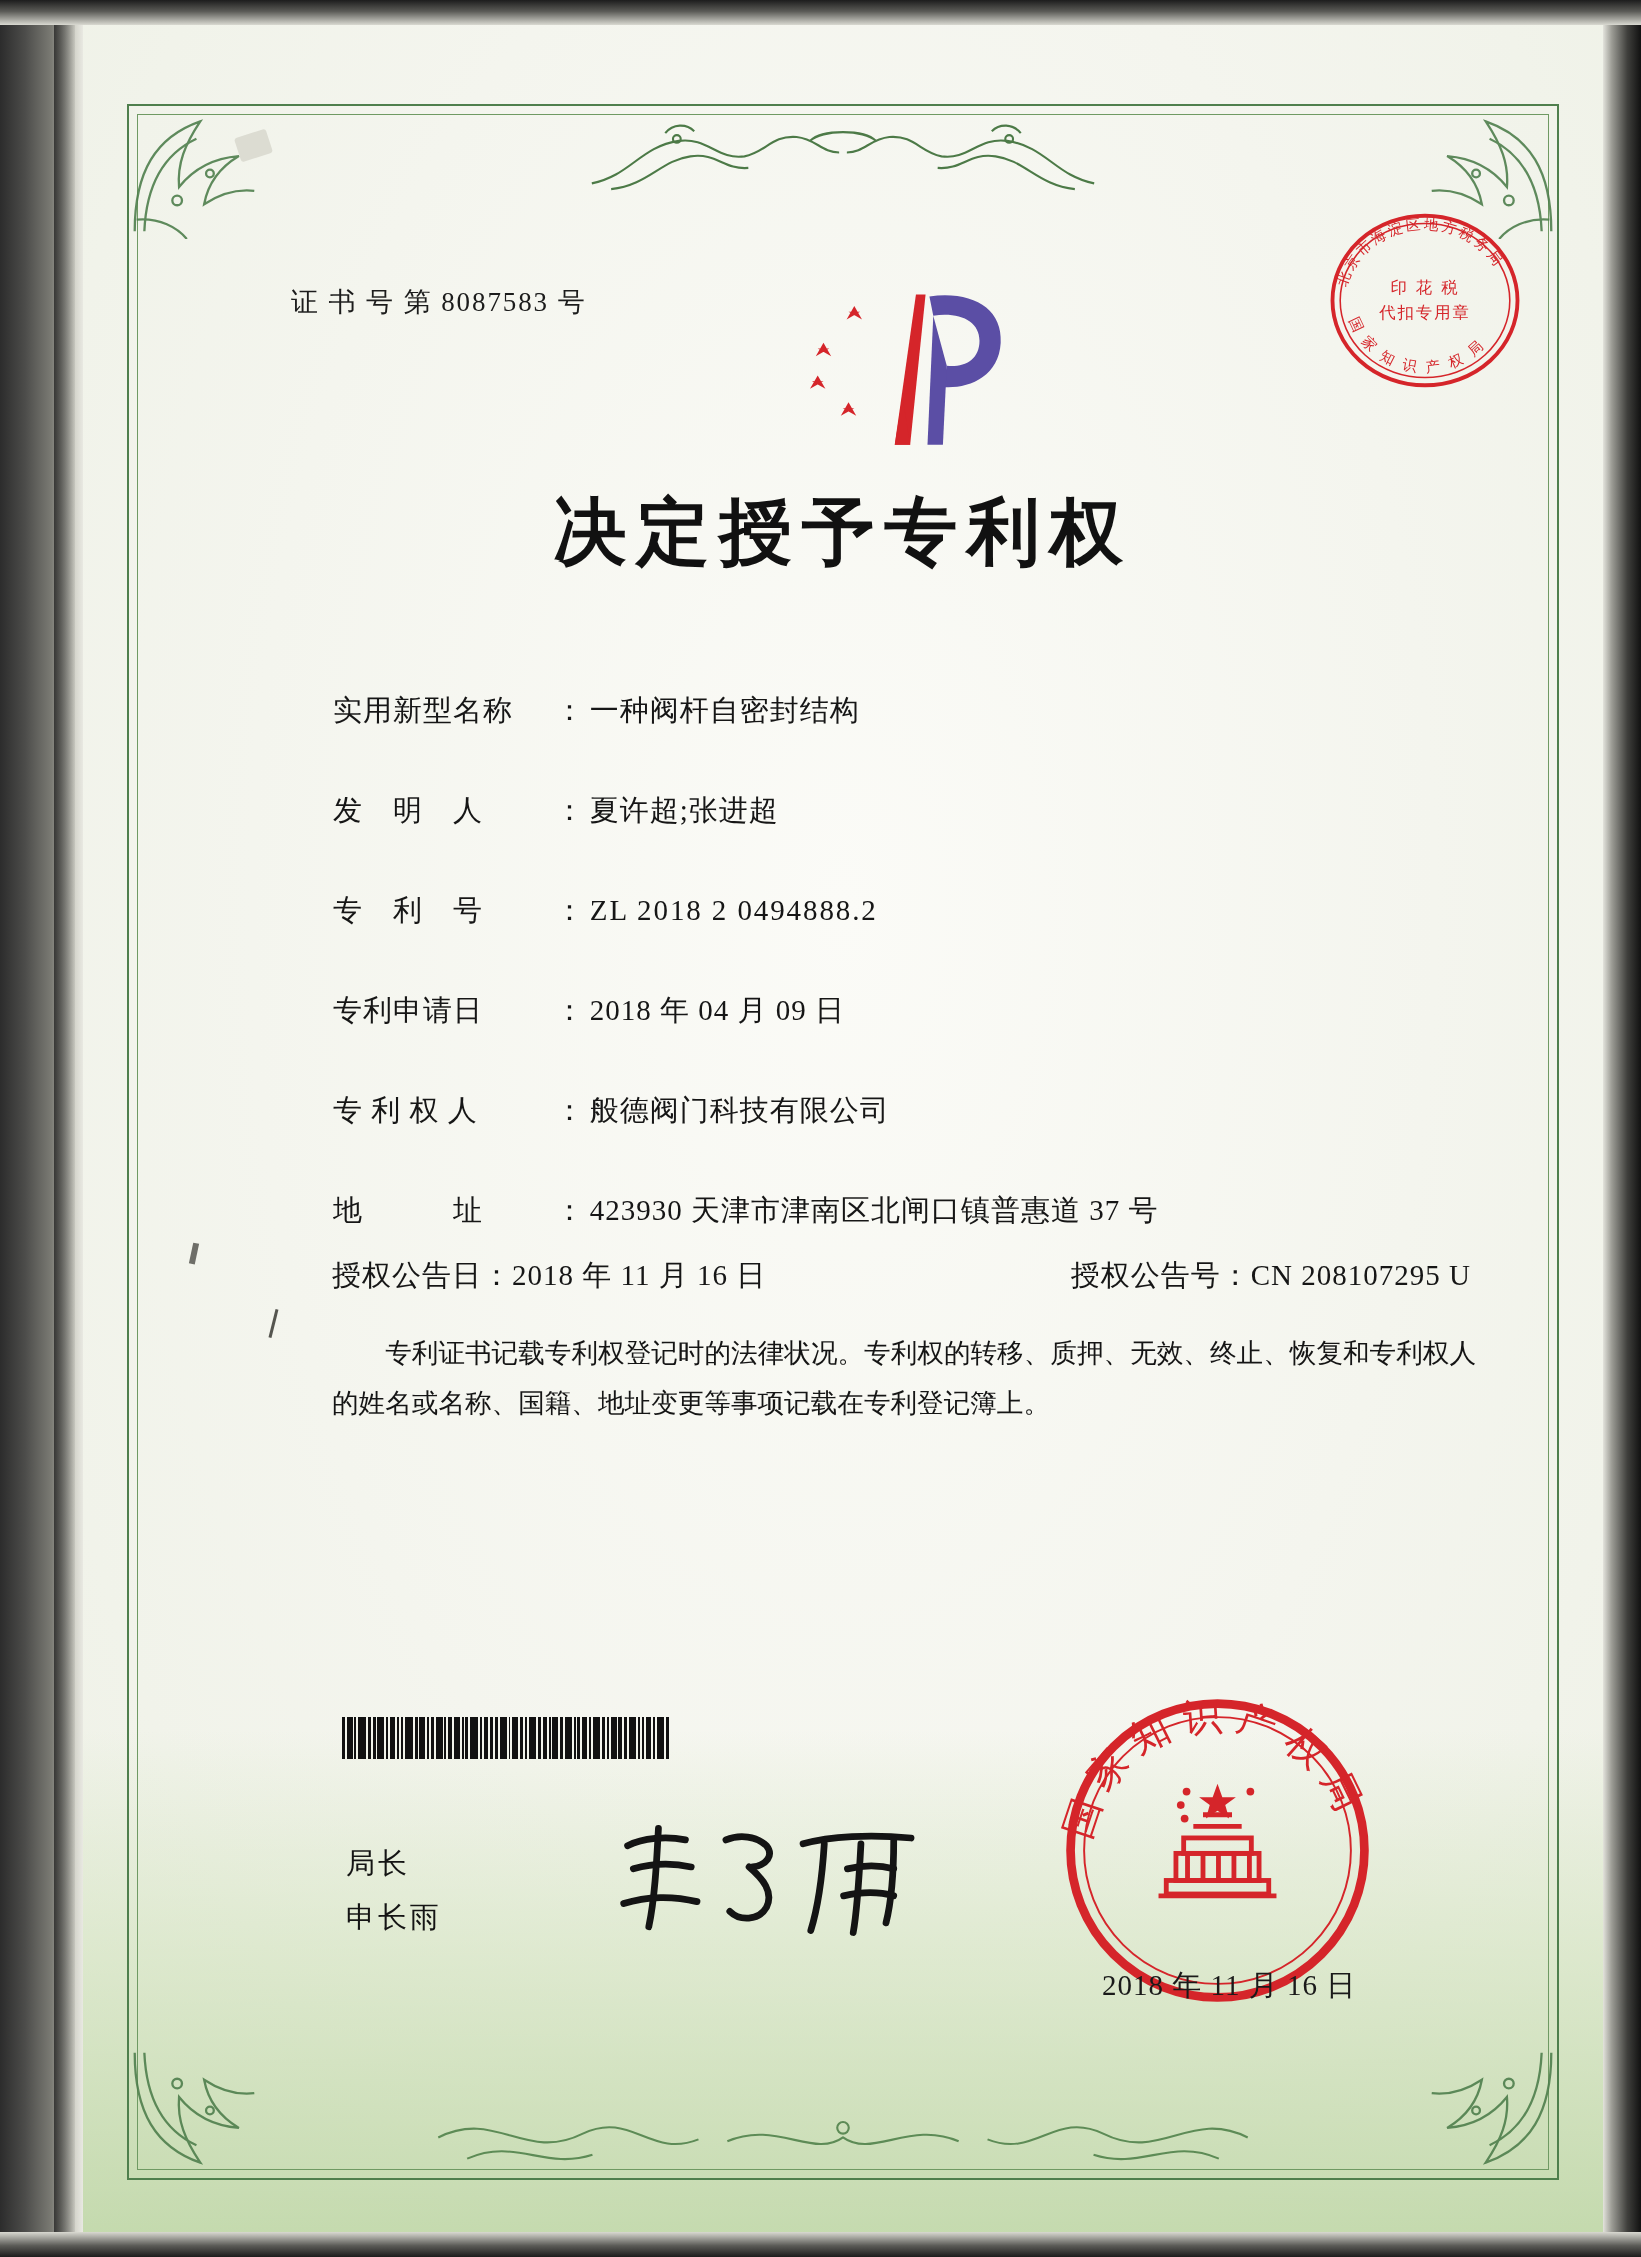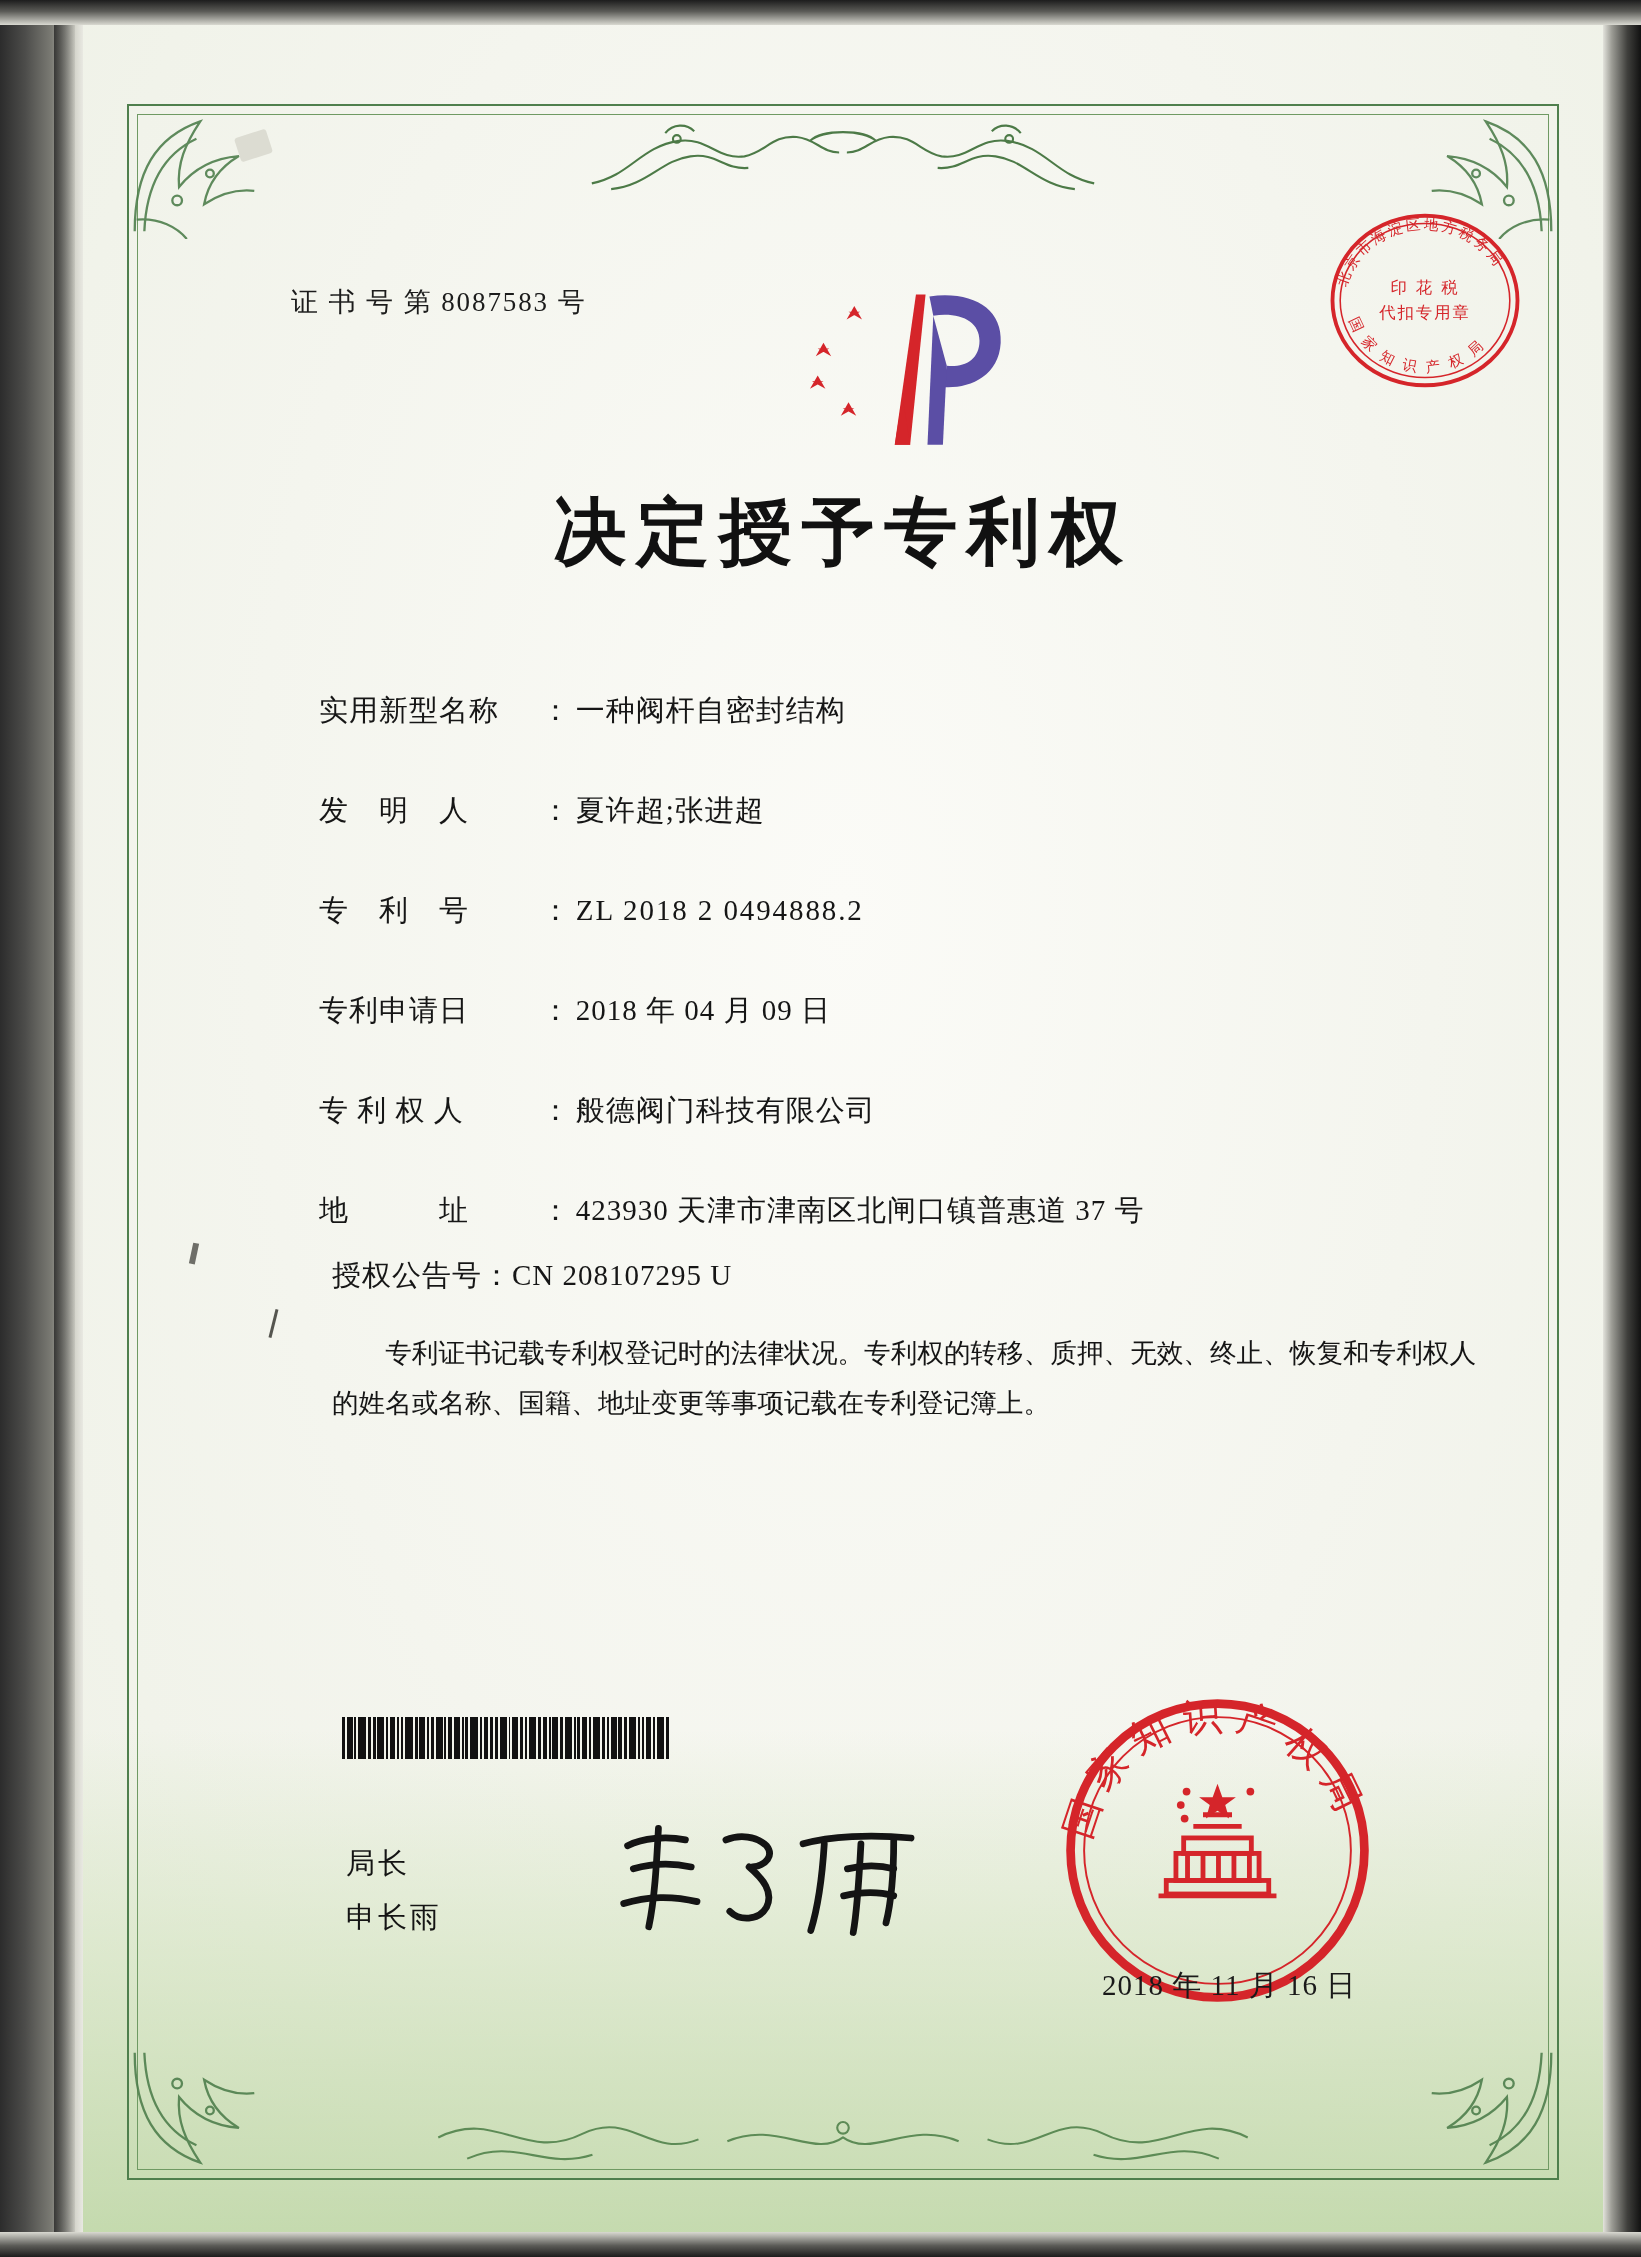--- a/index.html
+++ b/index.html
@@ -98,21 +98,21 @@
     text-align: center;
     font-family: "DejaVu Sans", "Liberation Sans", sans-serif;
     font-weight: bold;
     font-size: 73px;
     letter-spacing: 9.7px;
     color: #111;
   }
 
   
   .fields {
-    position: absolute; left: 236px; top: 666px; width: 1139px; font-family: Liberation Serif, serif;
+    position: absolute; left: 250px; top: 666px; width: 1139px; font-family: Liberation Serif, serif;
   }
   .field-row {
     display: flex;
     align-items: baseline;
     margin-bottom: 60px;
     font-size: 29px;
     color: #161616;
   }
   .field-label {
     width: 222px;
@@ -312,20 +312,23 @@
         <span class="field-value">般德阀门科技有限公司</span>
       </div>
       <div class="field-row">
         <span class="field-label">地　　　址</span>
         <span class="field-colon">：</span>
         <span class="field-value">423930 天津市津南区北闸口镇普惠道 37 号</span>
       </div>
     </div>
 
     <div class="pub-row">
+      <div>
+        <span>授权公告日</span><span>：</span><span>2018 年 11 月 16 日</span>
+      </div>
       <div>
         <span>授权公告号</span><span>：</span><span>CN 208107295 U</span>
       </div>
     </div>
 
     <div class="body-text">
       <p>专利证书记载专利权登记时的法律状况。专利权的转移、质押、无效、终止、恢复和专利权人的姓名或名称、国籍、地址变更等事项记载在专利登记簿上。</p>
     </div>
 
     <div class="barcode">

